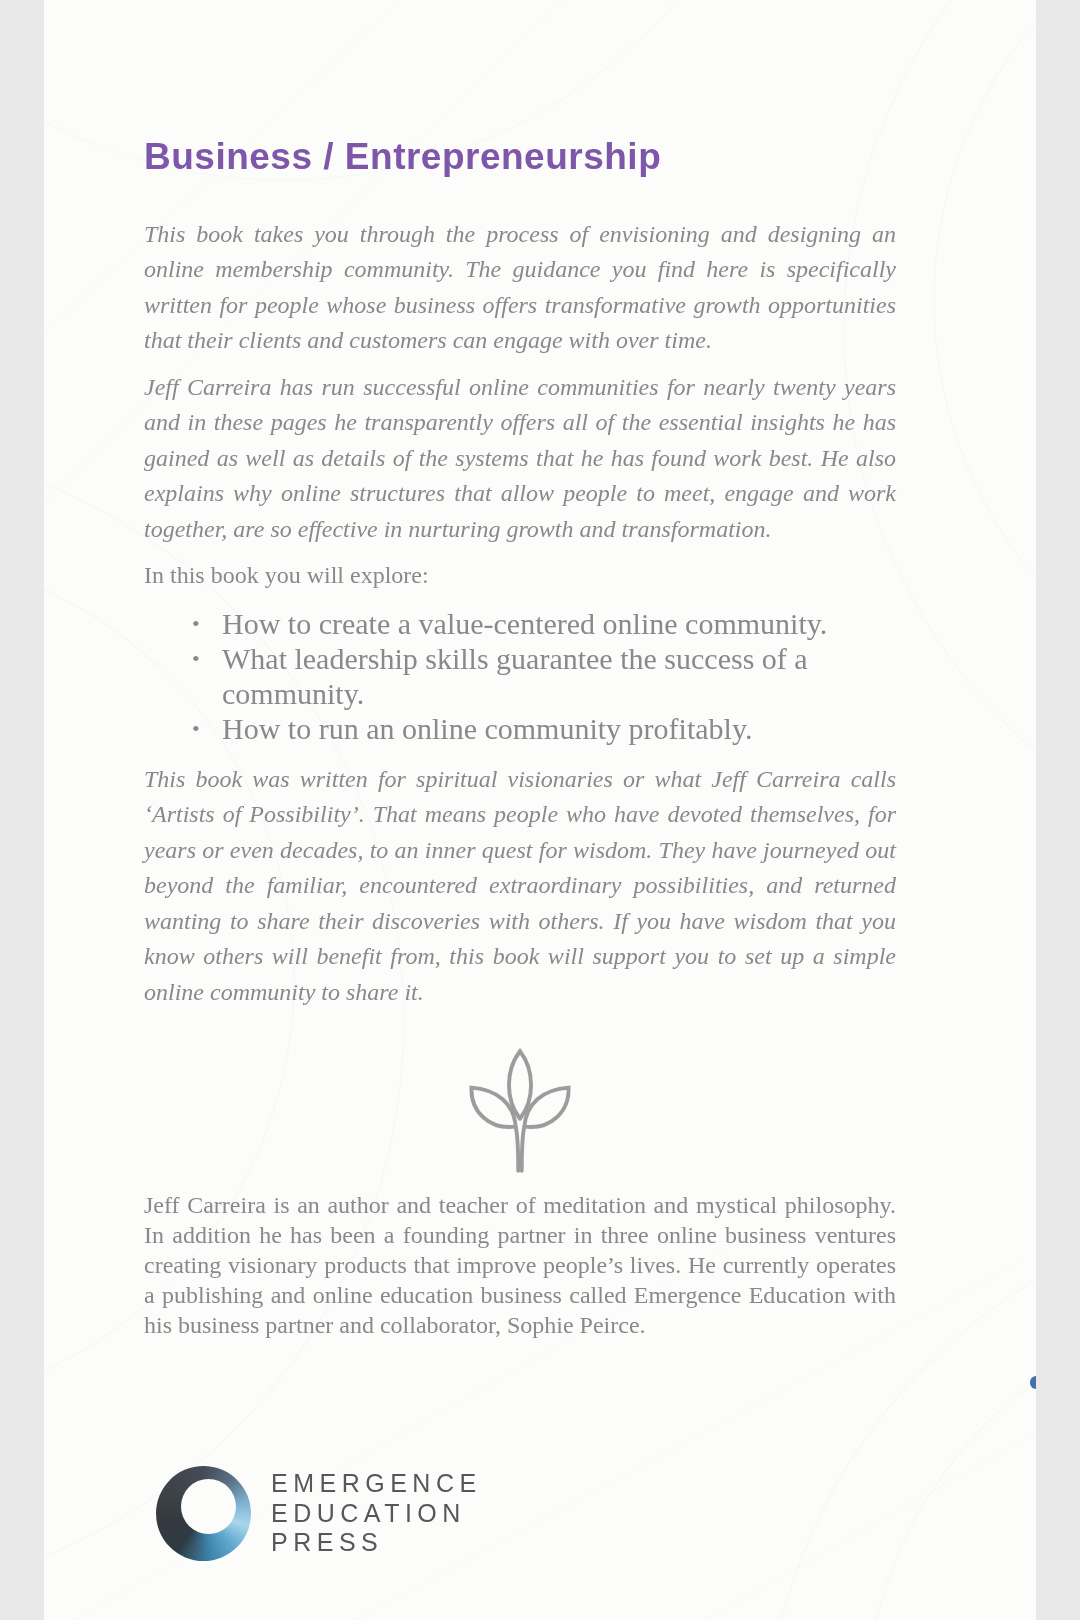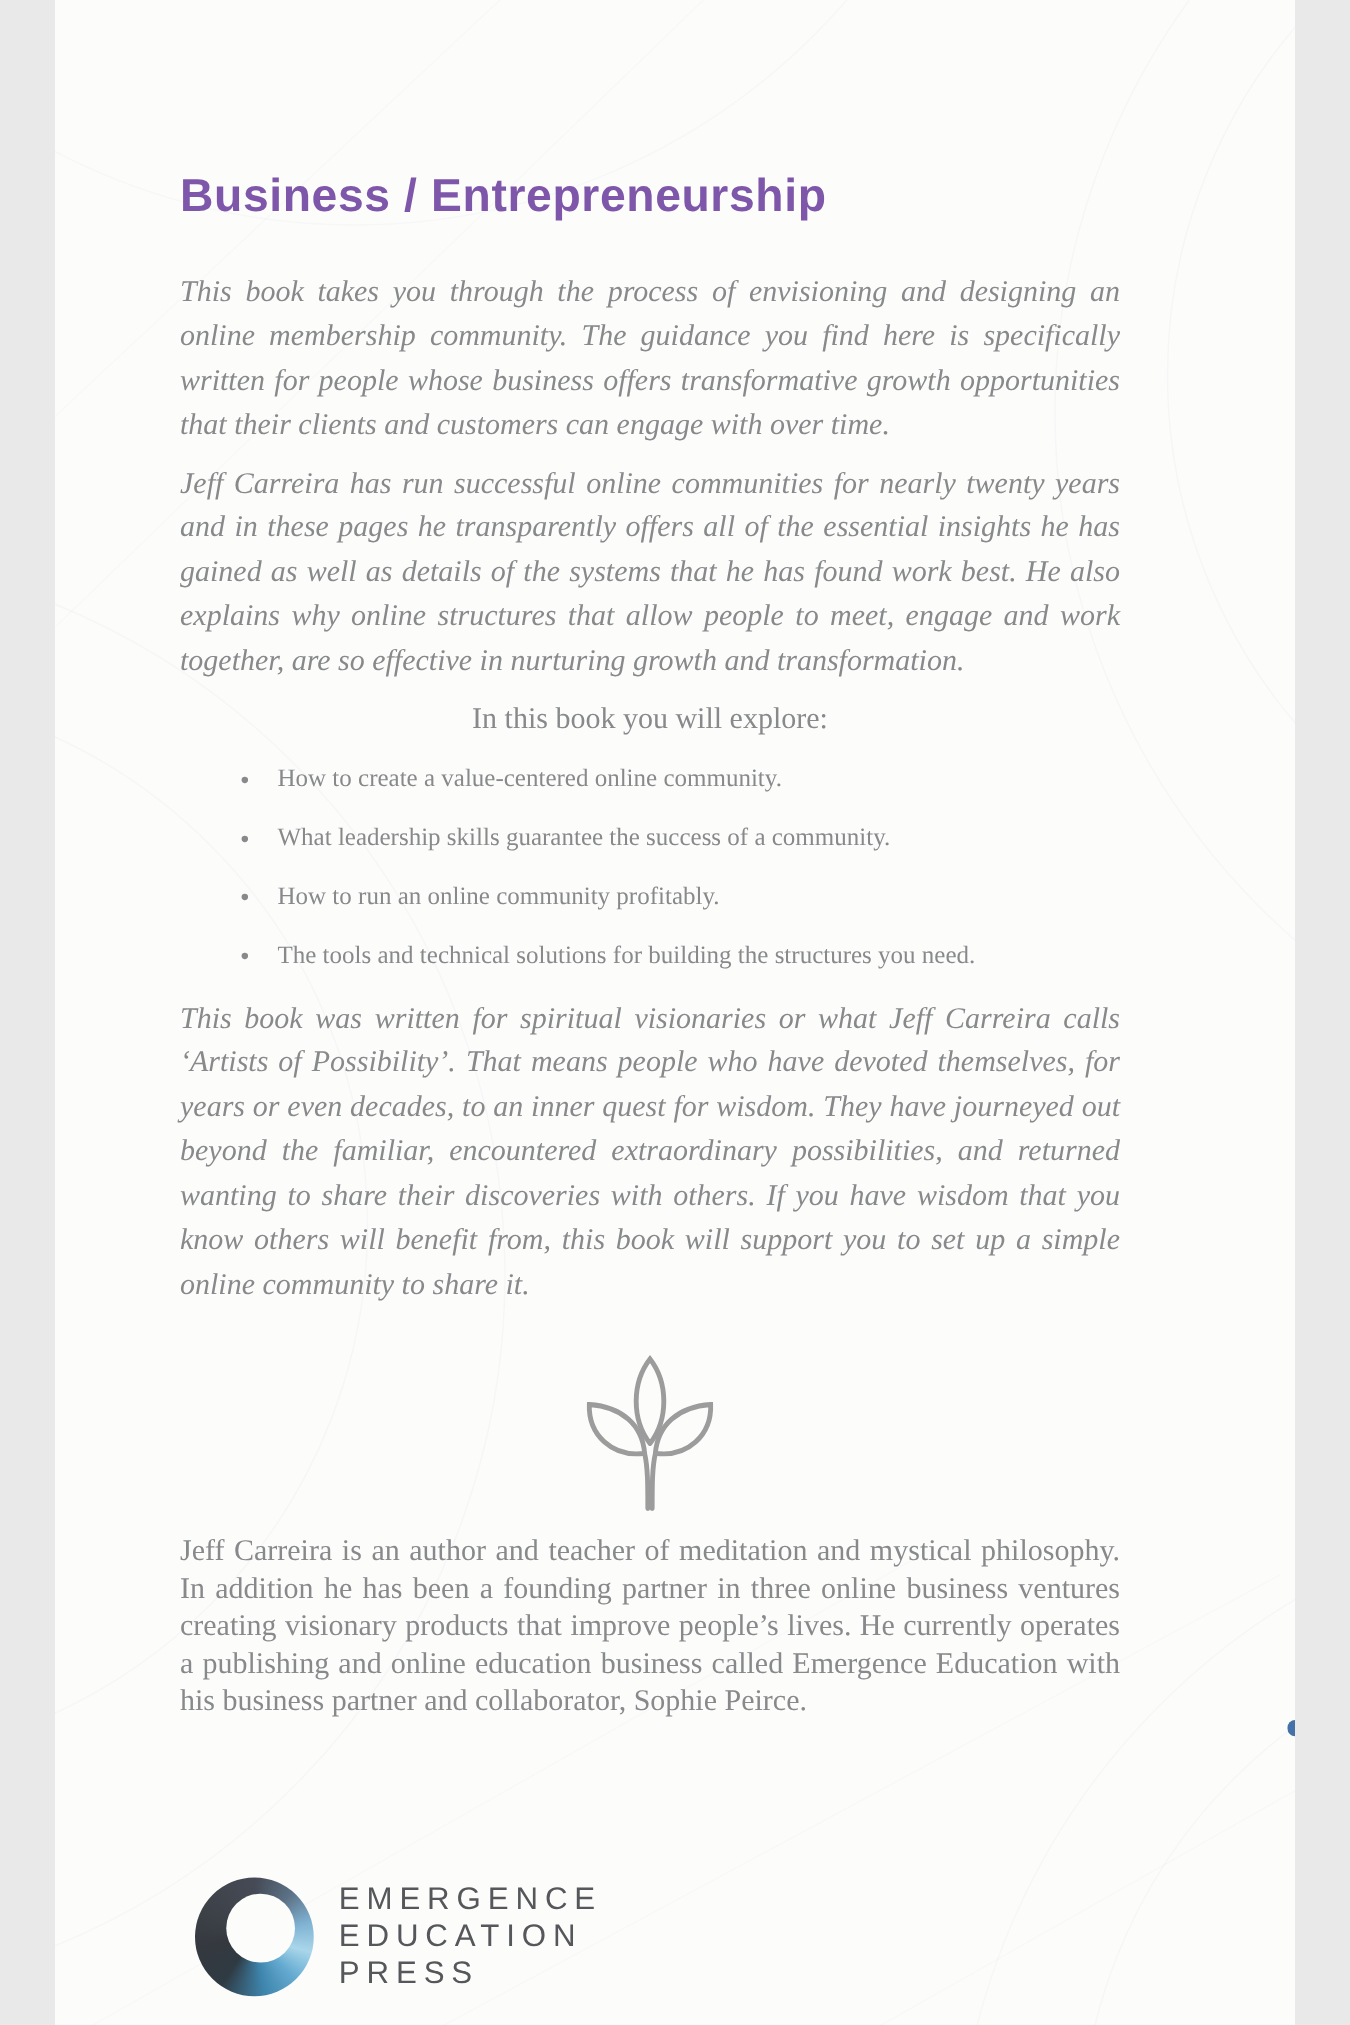--- a/index.html
+++ b/index.html
@@ -44,34 +44,32 @@
     line-height:35.5px;
     color:var(--body-text);
     text-align:justify;
     font-style:italic;
   }
   .explore-intro{
     margin:0 0 12px 0;
     font-size:24px;
     line-height:35.5px;
     color:var(--body-text);
-    text-align:center;
   }
   ul.explore-list{
     margin:0 0 15px 0;
     padding:0 0 0 48px;
     list-style:none;
   }
   ul.explore-list li{
     position:relative;
     padding-left:30px;
-    font-size:20px;
+    font-size:30px;
     line-height:35.2px;
     color:var(--body-text);
-    margin-top:12px;
   }
   ul.explore-list li::before{
     content:"\2022";
     position:absolute;
     left:0;top:0;
     font-size:22px;
     color:var(--body-text);
   }
   .leaf-wrap{
     margin-top:36px;
@@ -161,21 +159,20 @@
     <p class="body-par">This book takes you through the process of envisioning and designing an online membership community. The guidance you find here is specifically written for people whose business offers transformative growth opportunities that their clients and customers can engage with over time.</p>
 
     <p class="body-par">Jeff Carreira has run successful online communities for nearly twenty years and in these pages he transparently offers all of the essential insights he has gained as well as details of the systems that he has found work best. He also explains why online structures that allow people to meet, engage and work together, are so effective in nurturing growth and transformation.</p>
 
     <p class="explore-intro">In this book you will explore:</p>
 
     <ul class="explore-list">
       <li>How to create a value-centered online community.</li>
       <li>What leadership skills guarantee the success of a community.</li>
       <li>How to run an online community profitably.</li>
-      <li>The tools and technical solutions for building the structures you need.</li>
     </ul>
 
     <p class="body-par">This book was written for spiritual visionaries or what Jeff Carreira calls ‘Artists of Possibility’. That means people who have devoted themselves, for years or even decades, to an inner quest for wisdom. They have journeyed out beyond the familiar, encountered extraordinary possibilities, and returned wanting to share their discoveries with others. If you have wisdom that you know others will benefit from, this book will support you to set up a simple online community to share it.</p>
 
     <div class="leaf-wrap">
       <svg class="leaf-svg" width="104" height="130" viewBox="0 0 120 150" xmlns="http://www.w3.org/2000/svg" aria-hidden="true" fill="none" stroke="currentColor" stroke-width="4.5" stroke-linecap="round">
         <path d="M60 84 C43 62 43 28 60 6 C77 28 77 62 60 84"></path>
         <path d="M55 93 C25 97 3 76 4 48 C34 50 53 67 55 93"></path>
         <path d="M65 93 C95 97 117 76 116 48 C86 50 67 67 65 93"></path>
         <path d="M55 93 C58 106 58 122 58 144"></path>

